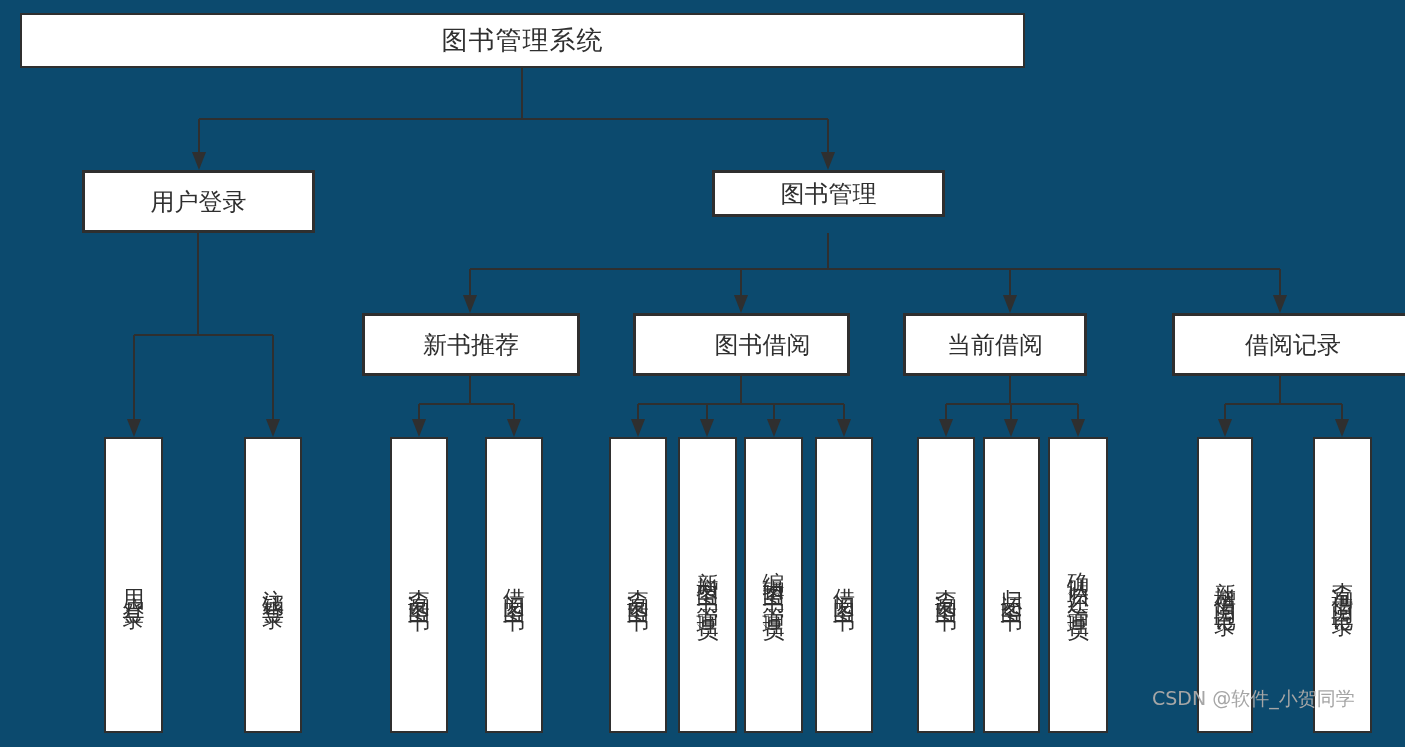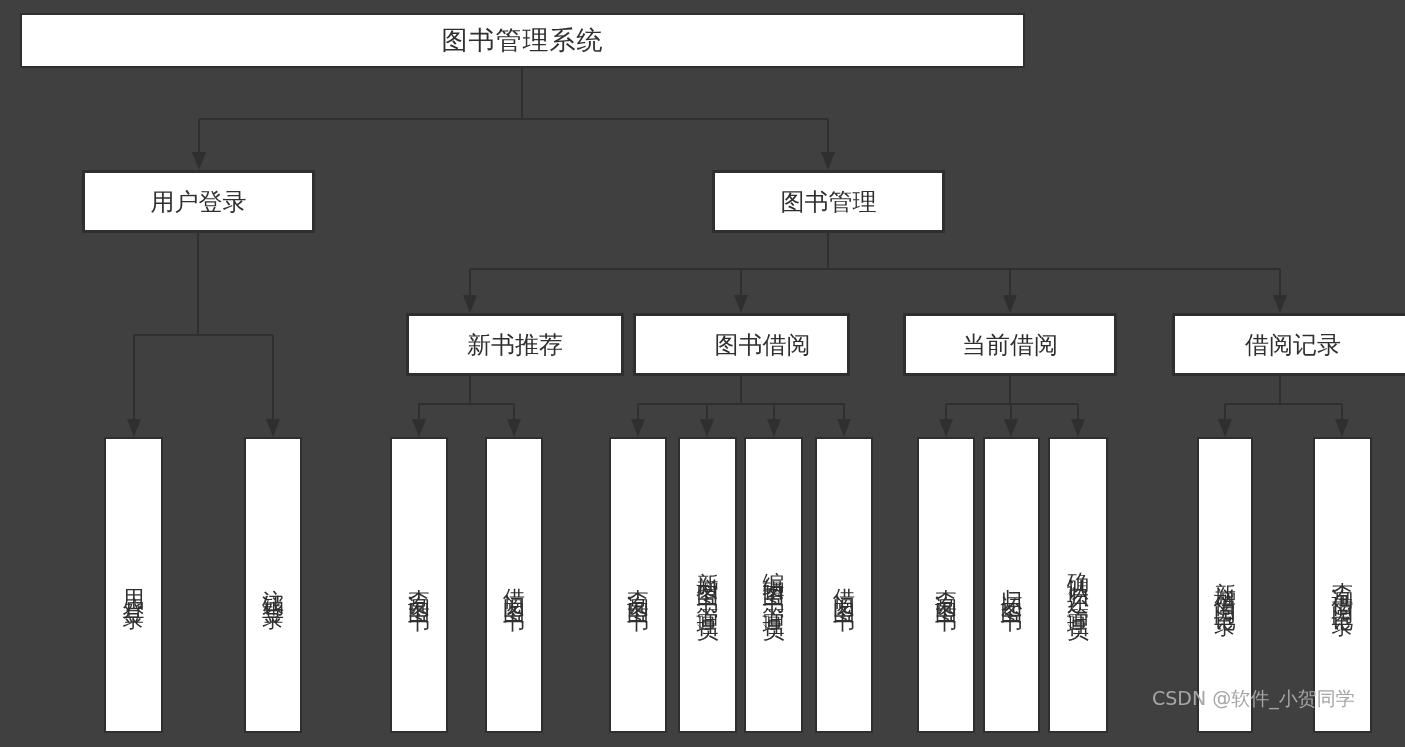--- a/index.html
+++ b/index.html
@@ -1,20 +1,20 @@
 <!DOCTYPE html>
 <html><head>
 <meta charset="utf-8">
 <style>
   html, body { margin: 0; padding: 0; background: #ffffff; }
   .canvas {
     position: relative;
     width: 1405px;
     height: 747px;
-    background: #404040;
+    background: #0c4a6e;
     font-family: "DejaVu Sans", sans-serif;
     color: #2f2f2f;
     overflow: hidden;
   }
   .connectors {
     position: absolute;
     left: 0; top: 0;
     z-index: 0;
   }
   .box {
@@ -122,31 +122,31 @@
     </g>
   </svg>
 
   <div class="box lvl1" style="left:20px;top:13px;width:1005px;height:55px;">
     <span class="lbl">图书管理系统</span>
   </div>
 
   <div class="box lvl2" style="left:82px;top:170px;width:233px;height:63px;">
     <span class="lbl">用户登录</span>
   </div>
-  <div class="box lvl2" style="left:712px;top:170px;width:233px;height:63px;text-align:center;">
+  <div class="box lvl2" style="left:712px;top:170px;width:233px;height:47px;text-align:center;">
     <span class="lbl">图书管理</span>
   </div>
 
-  <div class="box lvl3" style="left:362px;top:313px;width:218px;height:63px;margin-left:44px;">
+  <div class="box lvl3" style="left:362px;top:313px;width:218px;height:63px;">
     <span class="lbl">新书推荐</span>
   </div>
   <div class="box lvl3" style="left:633px;top:313px;width:217px;height:63px;padding-left:42px;">
     <span class="lbl">图书借阅</span>
   </div>
-  <div class="box lvl3" style="left:903px;top:313px;width:214px;height:63px;">
+  <div class="box lvl3" style="left:903px;top:313px;width:184px;height:63px;">
     <span class="lbl">当前借阅</span>
   </div>
   <div class="box lvl3" style="left:1172px;top:313px;width:242px;height:63px;">
     <span class="lbl">借阅记录</span>
   </div>
 
   <div class="box lvl4" style="left:104px;top:437px;width:59px;height:296px;">
     <span class="vlbl">用户登录</span>
   </div>
   <div class="box lvl4" style="left:244px;top:437px;width:58px;height:296px;">

